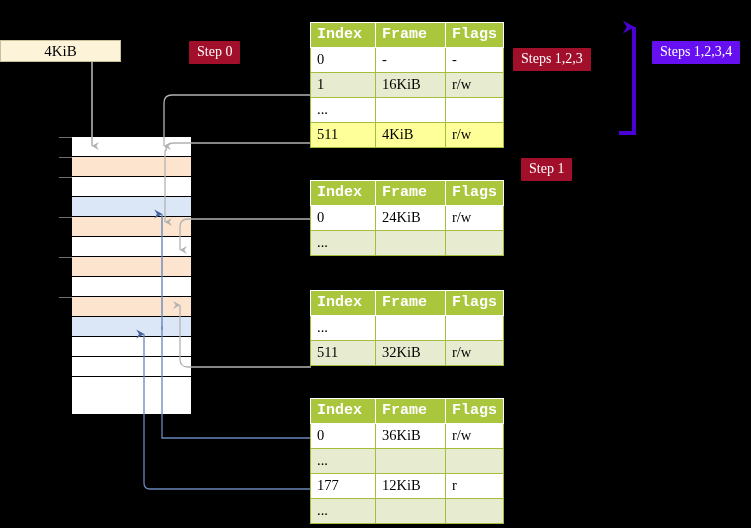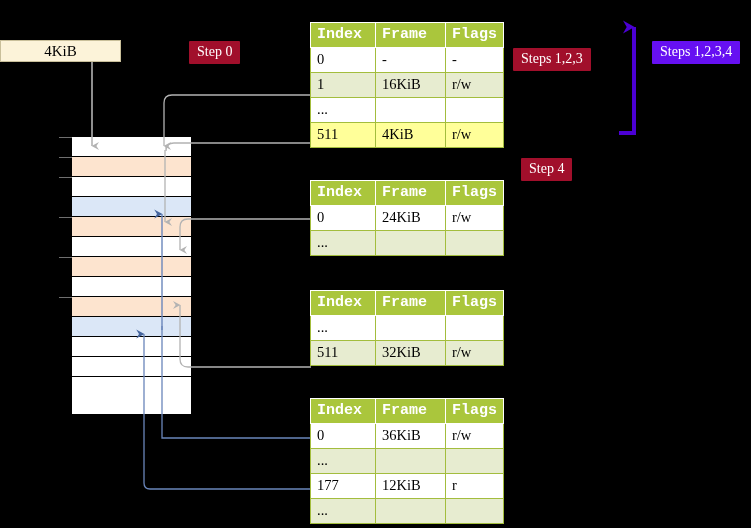--- a/index.html
+++ b/index.html
@@ -142,21 +142,21 @@
   <div class="kib-box">
     <span>4KiB</span>
   </div>
 
   <div class="badge badge-crimson" id="badge-step0">Step 0</div>
 
   <div class="badge badge-crimson" id="badge-step123">Steps 1,2,3</div>
 
   <div class="badge badge-violet" id="badge-step1234">Steps 1,2,3,4</div>
 
-  <div class="badge badge-crimson" id="badge-step4">Step 4</div>
+  <div class="badge badge-crimson" id="badge-step4">Step 1</div>
 
   <div class="memcol">
     <div class="memrow fill-white" style="top:0px"></div>
     <div class="memrow fill-peach" style="top:20px"></div>
     <div class="memrow fill-white" style="top:40px"></div>
     <div class="memrow fill-blue" style="top:60px"></div>
     <div class="memrow fill-peach" style="top:80px"></div>
     <div class="memrow fill-white" style="top:100px"></div>
     <div class="memrow fill-peach" style="top:120px"></div>
     <div class="memrow fill-white" style="top:140px"></div>

